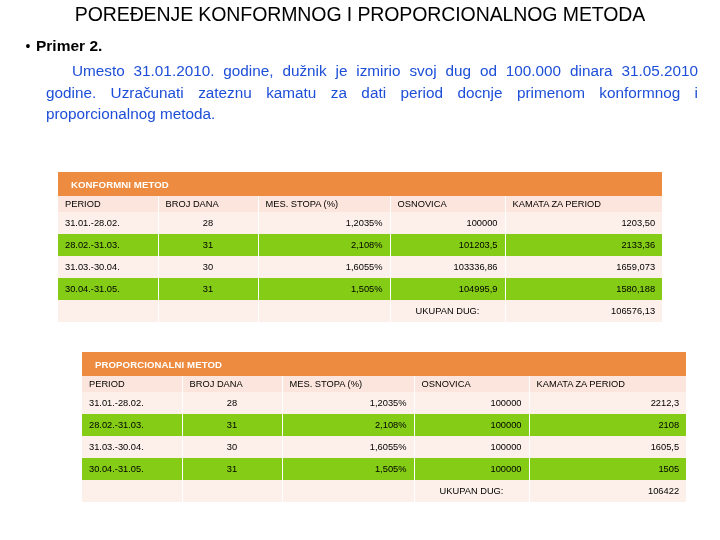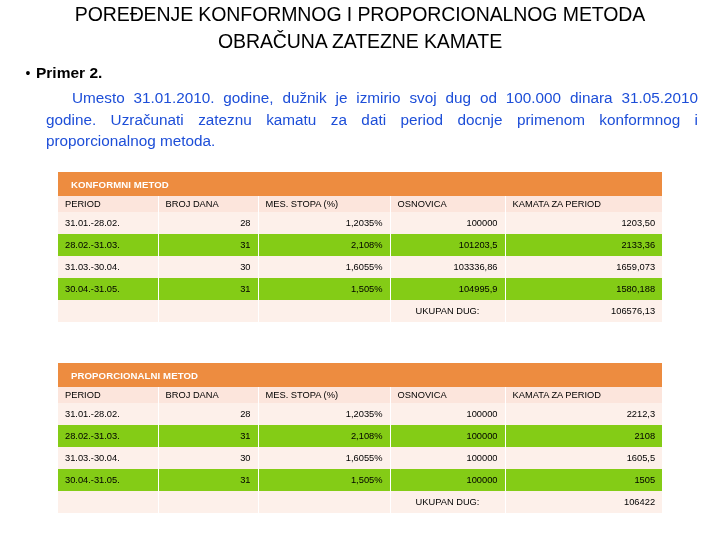--- a/index.html
+++ b/index.html
@@ -56,21 +56,21 @@
     color: #1d4ed8;
   }
 
   
   .tbl-wrap {
     position: absolute;
     left: 58px;
     width: 604px;
   }
   #table-konformni { top: 172px; }
-  #table-proporcionalni { top: 363px; }
+  #table-proporcionalni { top: 352px; margin-left: 24px; }
 
   table.data-table {
     width: 100%;
     border-collapse: collapse;
     table-layout: fixed;
     font-size: 9.3px;
     font-family: "Liberation Sans", sans-serif;
   }
   table.data-table col.c-period  { width: 100px; }
   table.data-table col.c-days    { width: 100px; }
@@ -107,32 +107,31 @@
     text-align: left;
     height: 16px;
     font-size: 9.3px;
   }
 
   tr.row-light td { background: #FDF0EA; }
   tr.row-dark  td { background: #84cc16; }
   tr.row-total td { background: #FDF0EA; }
 
   td.num { text-align: right; }
-  td.ctr { text-align: right; }
+  td.ctr { text-align: center; }
   td.lft { text-align: left; }
   td.blank { background: #FDF0EA; }
 
   td.total-label { text-align: center; font-size: 9.3px; }
 </style>
 </head>
 <body>
 
 <div class="slide-title">
   <div>POREĐENJE KONFORMNOG I PROPORCIONALNOG METODA</div>
-  <div>OBRAČUNA ZATEZNE KAMATE</div>
 </div>
 
 <div class="bullet-row">
   <span class="bullet-dot">•</span>
   <span class="bullet-text">Primer 2.</span>
 </div>
 
 <p class="para">Umesto 31.01.2010. godine, dužnik je izmirio svoj dug od 100.000 dinara 31.05.2010 godine. Uzračunati zateznu kamatu za dati period docnje primenom konformnog i proporcionalnog metoda.</p>
 
 <div class="tbl-wrap" id="table-konformni">

